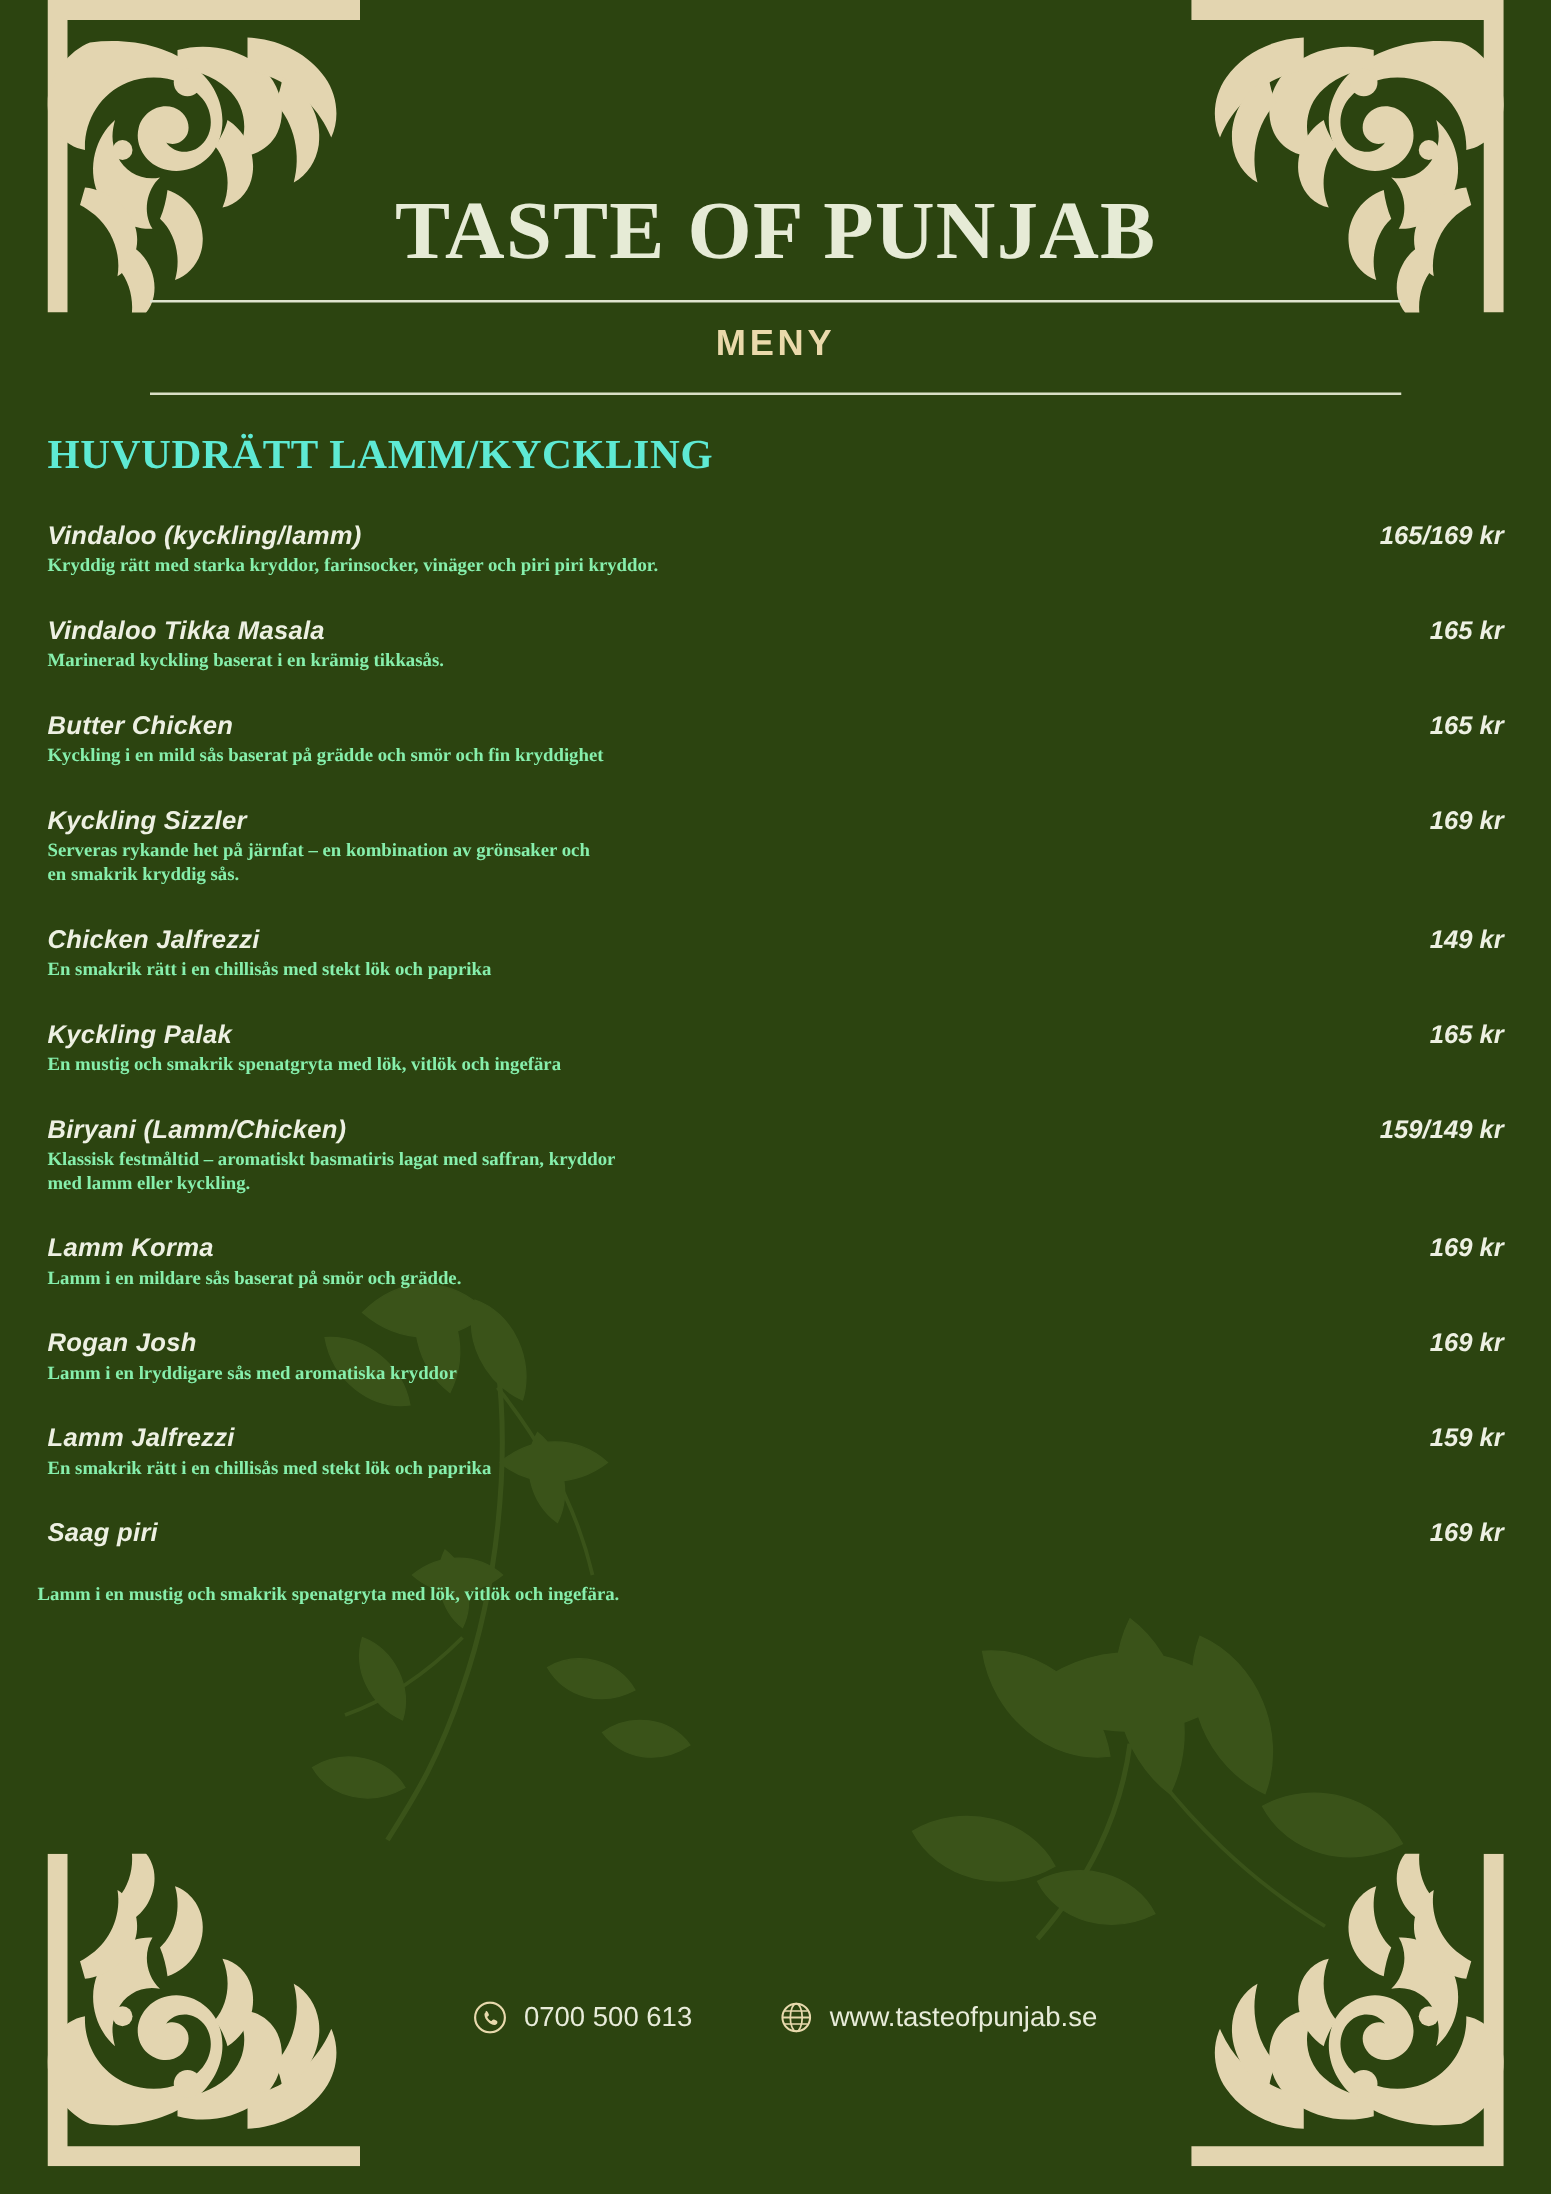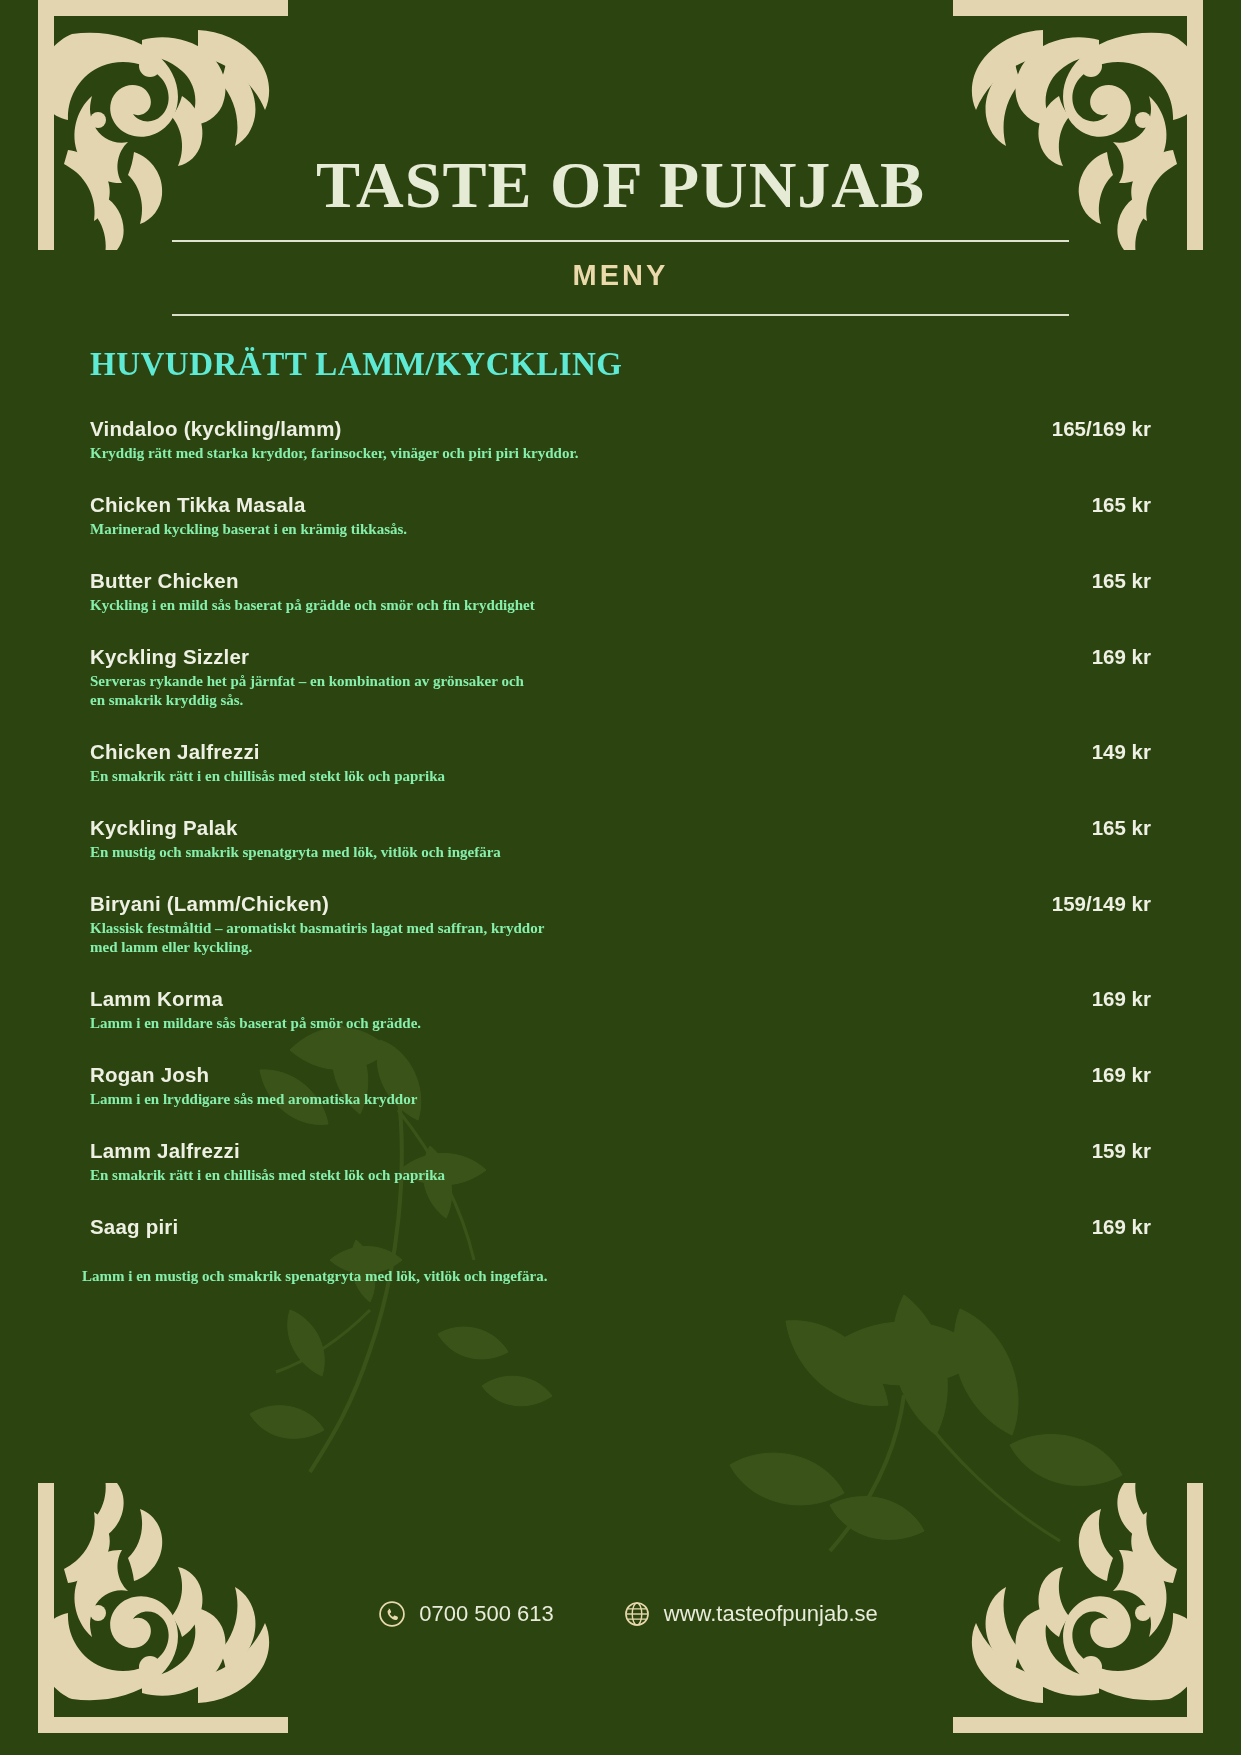--- a/index.html
+++ b/index.html
@@ -34,21 +34,21 @@
     pointer-events: none;
     opacity: 0.14;
   }
   .wm1 { left: 230px; top: 1010px; width: 340px; height: 470px; }
   .wm2 { left: 700px; top: 1255px; width: 440px; height: 330px; }
 
   
   .page {
     position: relative;
     z-index: 3;
-    padding: 0 90px;
+    padding: 0 38px;
   }
   .title {
     text-align: center;
     font-family: "Liberation Serif", serif;
     font-weight: bold;
     font-size: 66px;
     letter-spacing: 1px;
     color: #e6ebd6;
     margin: 152px 0 0 0;
     line-height: 1;
@@ -79,20 +79,21 @@
 
   
   .menu { margin-top: 34px; }
   .item {
     position: relative;
     margin-bottom: 30px;
   }
   .item-head {
     display: flex;
     align-items: baseline;
+    font-style: italic;
   }
   .item-name {
     font-weight: bold;
     font-size: 20.5px;
     color: #edf0e2;
     letter-spacing: 0.2px;
     flex: 0 0 auto;
   }
   .dots { flex: 1 1 auto; }
   .item-price {
@@ -263,21 +264,21 @@
       <div class="item-head">
         <span class="item-name">Vindaloo (kyckling/lamm)</span>
         <span class="dots"></span>
         <span class="item-price">165/169 kr</span>
       </div>
       <div class="item-desc">Kryddig rätt med starka kryddor, farinsocker, vinäger och piri piri kryddor.</div>
     </div>
 
     <div class="item">
       <div class="item-head">
-        <span class="item-name">Chicken Tikka Masala</span>
+        <span class="item-name">Vindaloo Tikka Masala</span>
         <span class="dots"></span>
         <span class="item-price">165 kr</span>
       </div>
       <div class="item-desc">Marinerad kyckling baserat i en krämig tikkasås.</div>
     </div>
 
     <div class="item">
       <div class="item-head">
         <span class="item-name">Butter Chicken</span>
         <span class="dots"></span>

